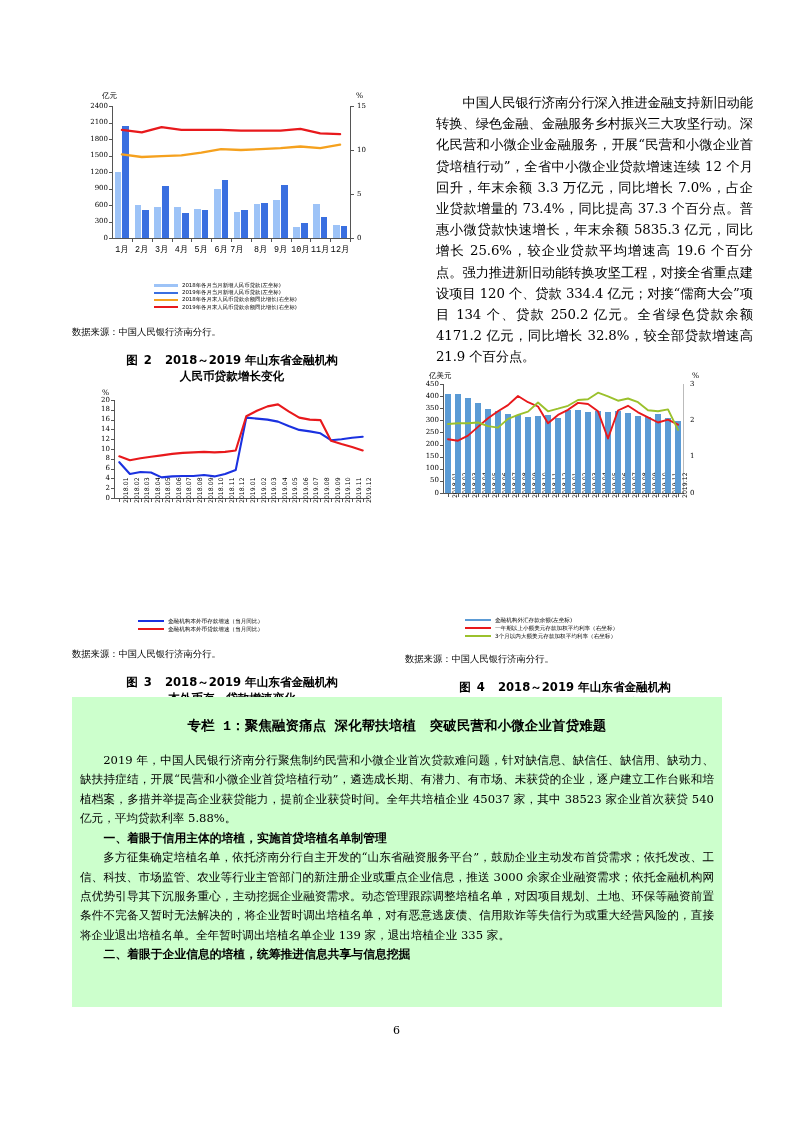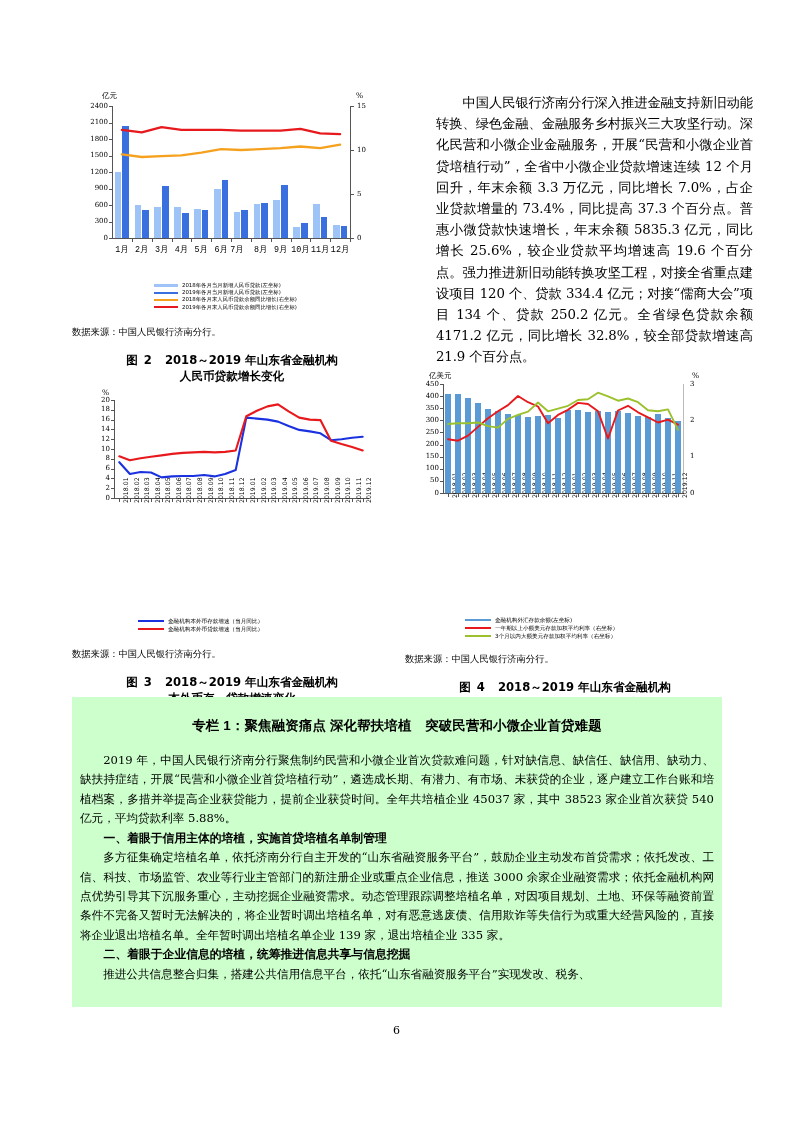--- a/index.html
+++ b/index.html
@@ -99,21 +99,21 @@
 
   
   .greenbox{
     position:absolute;left:72px;top:697px;width:650px;height:310px;
     background:#ccffcc;
     box-sizing:border-box;
     padding:14px 8px 6px 8px;
   }
   .gb-title{
     text-align:center;
-    font-family:Liberation Sans, sans-serif;
+    font-family:Liberation Mono, monospace;
     font-weight:bold;
     font-size:13.4px;
     letter-spacing:0.2px;
     margin:6px 0 16px 0;
   }
   .gb-p{
     font-family:"DejaVu Serif","Liberation Serif",serif;
     font-size:11.6px;
     line-height:19.4px;
     text-align:justify;
@@ -496,18 +496,17 @@
     </div>
   </div>
 
   <div class="greenbox">
     <div class="gb-title">专栏 1：聚焦融资痛点 深化帮扶培植　突破民营和小微企业首贷难题</div>
     <div id="gb-body">
         <div class="gb-p">2019 年，中国人民银行济南分行聚焦制约民营和小微企业首次贷款难问题，针对缺信息、缺信任、缺信用、缺动力、缺扶持症结，开展“民营和小微企业首贷培植行动”，遴选成长期、有潜力、有市场、未获贷的企业，逐户建立工作台账和培植档案，多措并举提高企业获贷能力，提前企业获贷时间。全年共培植企业 45037 家，其中 38523 家企业首次获贷 540 亿元，平均贷款利率 5.88%。</div>
         <div class="gb-h">一、着眼于信用主体的培植，实施首贷培植名单制管理</div>
         <div class="gb-p">多方征集确定培植名单，依托济南分行自主开发的“山东省融资服务平台”，鼓励企业主动发布首贷需求；依托发改、工信、科技、市场监管、农业等行业主管部门的新注册企业或重点企业信息，推送 3000 余家企业融资需求；依托金融机构网点优势引导其下沉服务重心，主动挖掘企业融资需求。动态管理跟踪调整培植名单，对因项目规划、土地、环保等融资前置条件不完备又暂时无法解决的，将企业暂时调出培植名单，对有恶意逃废债、信用欺诈等失信行为或重大经营风险的，直接将企业退出培植名单。全年暂时调出培植名单企业 139 家，退出培植企业 335 家。</div>
         <div class="gb-h">二、着眼于企业信息的培植，统筹推进信息共享与信息挖掘</div>
-        <div class="gb-p">推进公共信息整合归集，搭建公共信用信息平台，依托“山东省融资服务平台”实现发改、税务、</div>
       </div>
   </div>
 
   <div class="pagenum">6</div>
 </div>
 
 </body></html>

